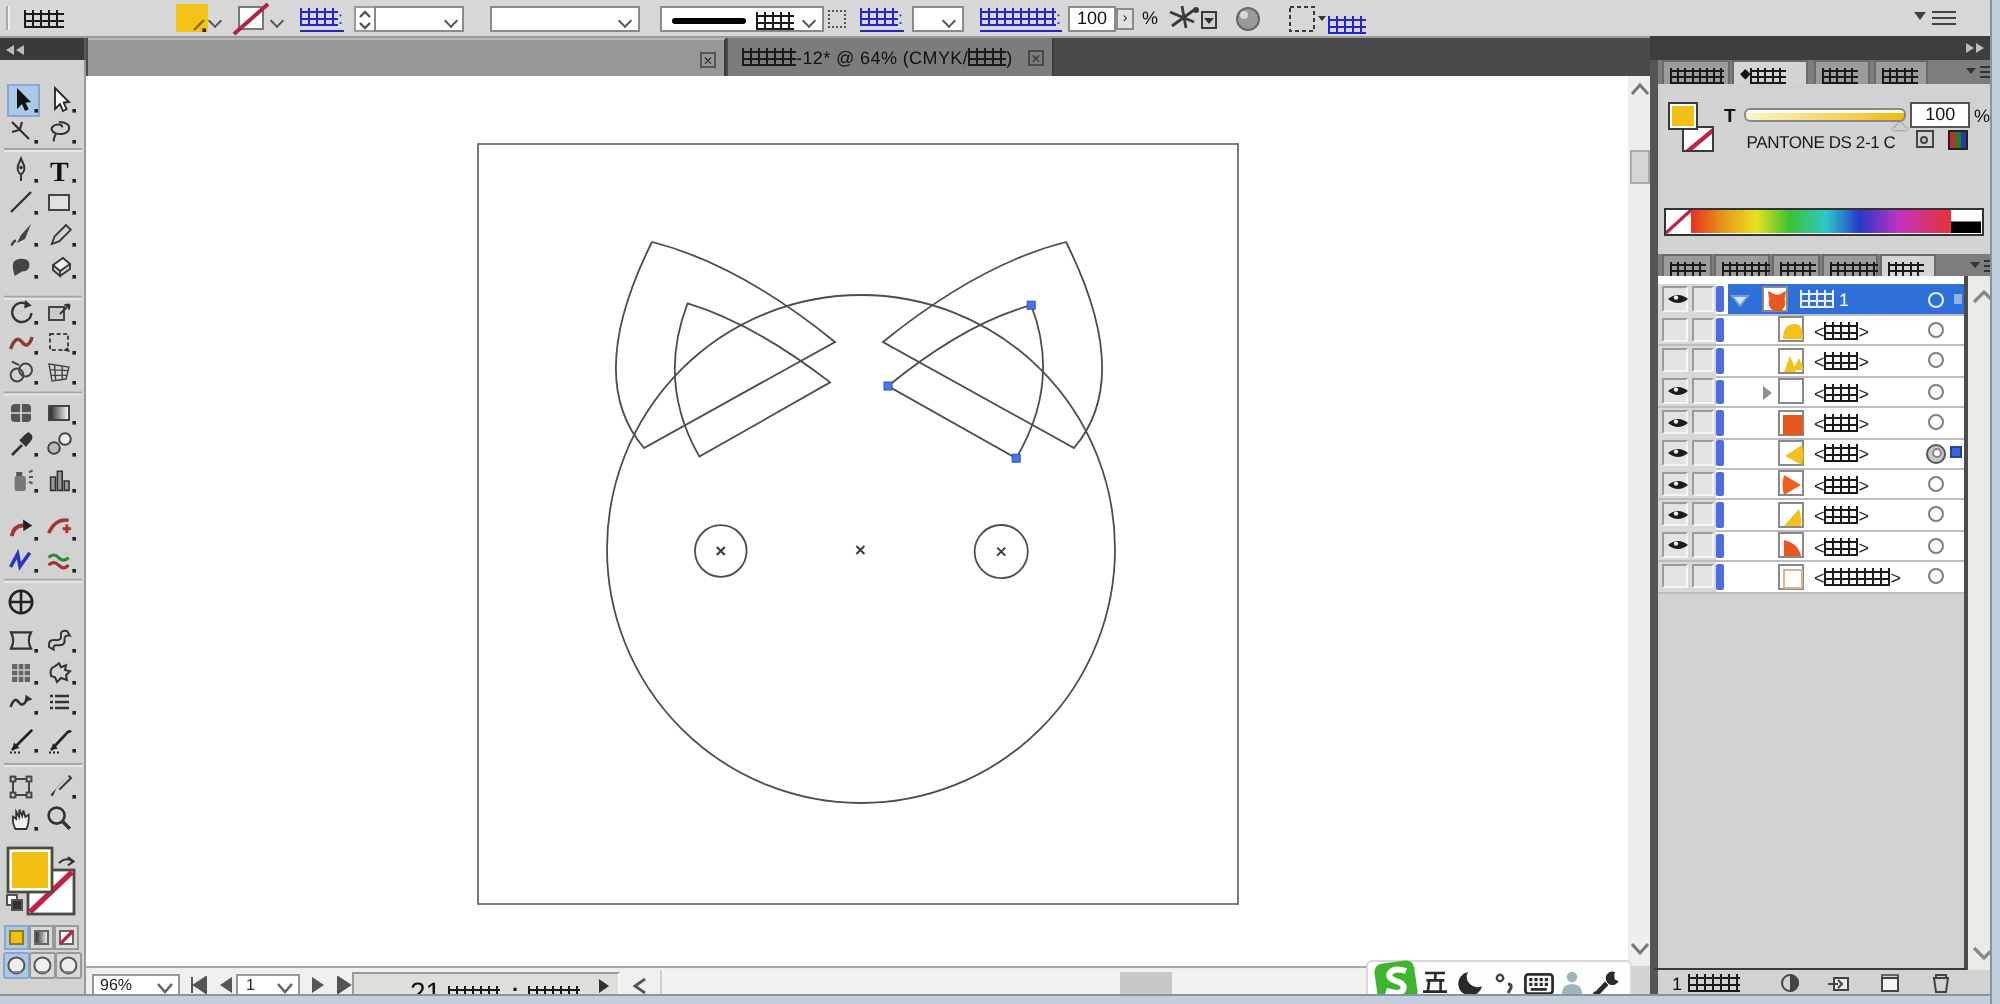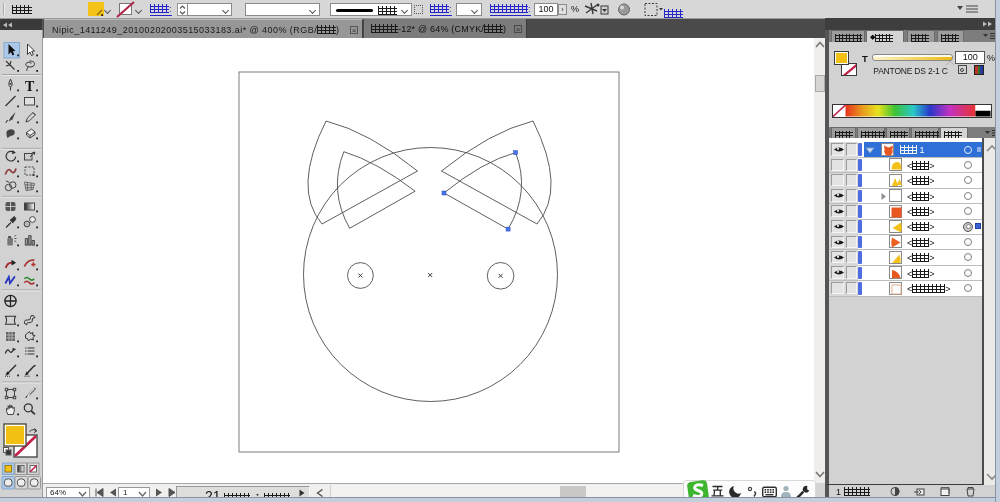--- a/index.html
+++ b/index.html
@@ -127,21 +127,20 @@
     <span class="txt" style="left:664px;top:3px;border-bottom:1px solid #2626c8;padding-bottom:2px"><span class="cj lnk" style="position:relative;width:19px"></span></span>
     <svg style="left:956px;top:3px" width="24" height="12" viewBox="0 0 24 12">
       <path d="M1,3 l3,4 3,-4z" fill="#444"></path>
         <g stroke="#444">
           <path d="M10,3h12M10,6h12M10,9h12"></path>
         </g>
     </svg>
   </div>
   <div id="tabstrip"></div>
   <div id="tab1" style="left:44px;top:19px;width:319px;height:19px;background:#979797;border-right:1px solid #3c3c3c;border-top:1px solid #b8b8b8">
-    <span class="txt" style="left:8px;top:5px;font-size:9px;color:#1a1a1a;letter-spacing:0.45px">Nipic_1411249_20100202003515033183.ai* @ 400% (RGB/<span class="cj" style="position:relative;width:19px"></span>)</span>
     <div style="right:4px;top:6px;width:8px;height:8px;border:1px solid #555;color:#333;font-size:8px;line-height:7px;text-align:center">×</div>
   </div>
   <div id="tab2" style="left:364px;top:19px;width:163px;height:19px;background:#7c7c7c;border-right:1px solid #3c3c3c">
     <span class="txt" style="left:7px;top:5px;font-size:9px;color:#111;letter-spacing:0.2px"><span class="cj" style="position:relative;width:27px"></span>-12* @ 64% (CMYK/<span class="cj" style="position:relative;width:19px"></span>)</span>
     <div style="right:4px;top:6px;width:8px;height:8px;border:1px solid #4a4a4a;color:#333;font-size:8px;line-height:7px;text-align:center">×</div>
   </div>
   <div id="toolhead">
       <svg style="left:2px;top:3px" width="12" height="6">
         <path d="M5,0.5 L1,3 L5,5.5 Z M10,0.5 L6,3 L10,5.5 Z" fill="#bbb"></path>
       </svg>
@@ -386,21 +385,21 @@
   <div id="vscroll">
     <svg style="left:1px;top:3px" width="10" height="8">
         <path d="M1,6 L5,1.5 L9,6" stroke="#777" stroke-width="1.5" fill="none"></path>
       </svg>
     <div style="left:0.5px;top:37px;width:10px;height:17px;background:#d6d5d3;border:1px solid #aaa"></div>
     <svg style="left:1px;top:432px" width="10" height="8">
         <path d="M1,2 L5,6.5 L9,2" stroke="#777" stroke-width="1.5" fill="none"></path>
       </svg>
   </div>
   <div id="statusbar">
-    <div class="combo" style="left:3px;top:3px;width:44px;height:12px;border-color:#999;font-size:8px;line-height:10px;color:#222"><span style="position:relative;left:3px">64%</span>
+    <div class="combo" style="left:3px;top:3px;width:44px;height:12px;border-color:#999;font-size:8px;line-height:10px;color:#222"><span style="position:relative;left:3px">96%</span>
       <svg style="right:2px;top:3px;position:absolute" width="9" height="6">
           <path d="M1,1 L4.5,5 L8,1" stroke="#666" stroke-width="1.3" fill="none"></path>
         </svg></div>
     <svg style="left:51px;top:4px" width="28" height="9" viewBox="0 0 28 9">
       <g fill="#555">
           <path d="M2,0.5 v8 M9,0.5 L3,4.5 L9,8.5 Z" stroke="#555"></path>
           <path d="M22,0.5 L16,4.5 L22,8.5 Z"></path>
         </g>
       </svg>
     <div class="combo" style="left:75px;top:3px;width:32px;height:12px;border-color:#999;font-size:8px;line-height:10px;color:#222"><span style="position:relative;left:4px">1</span>

